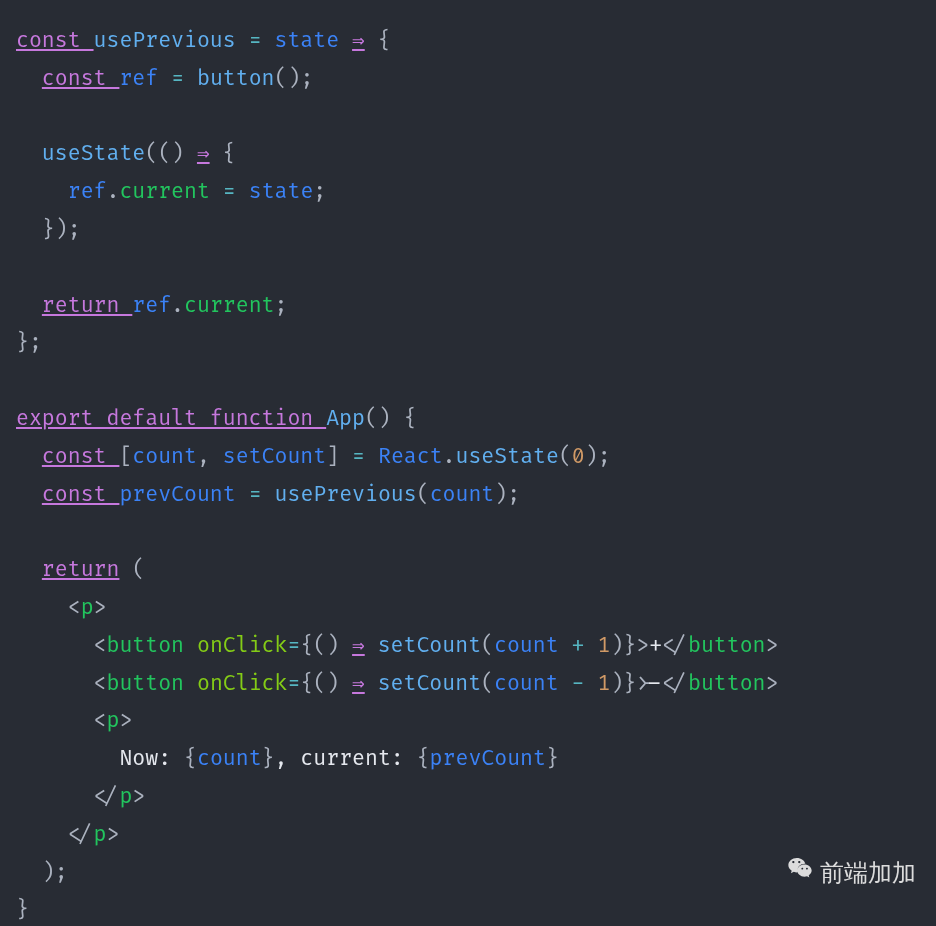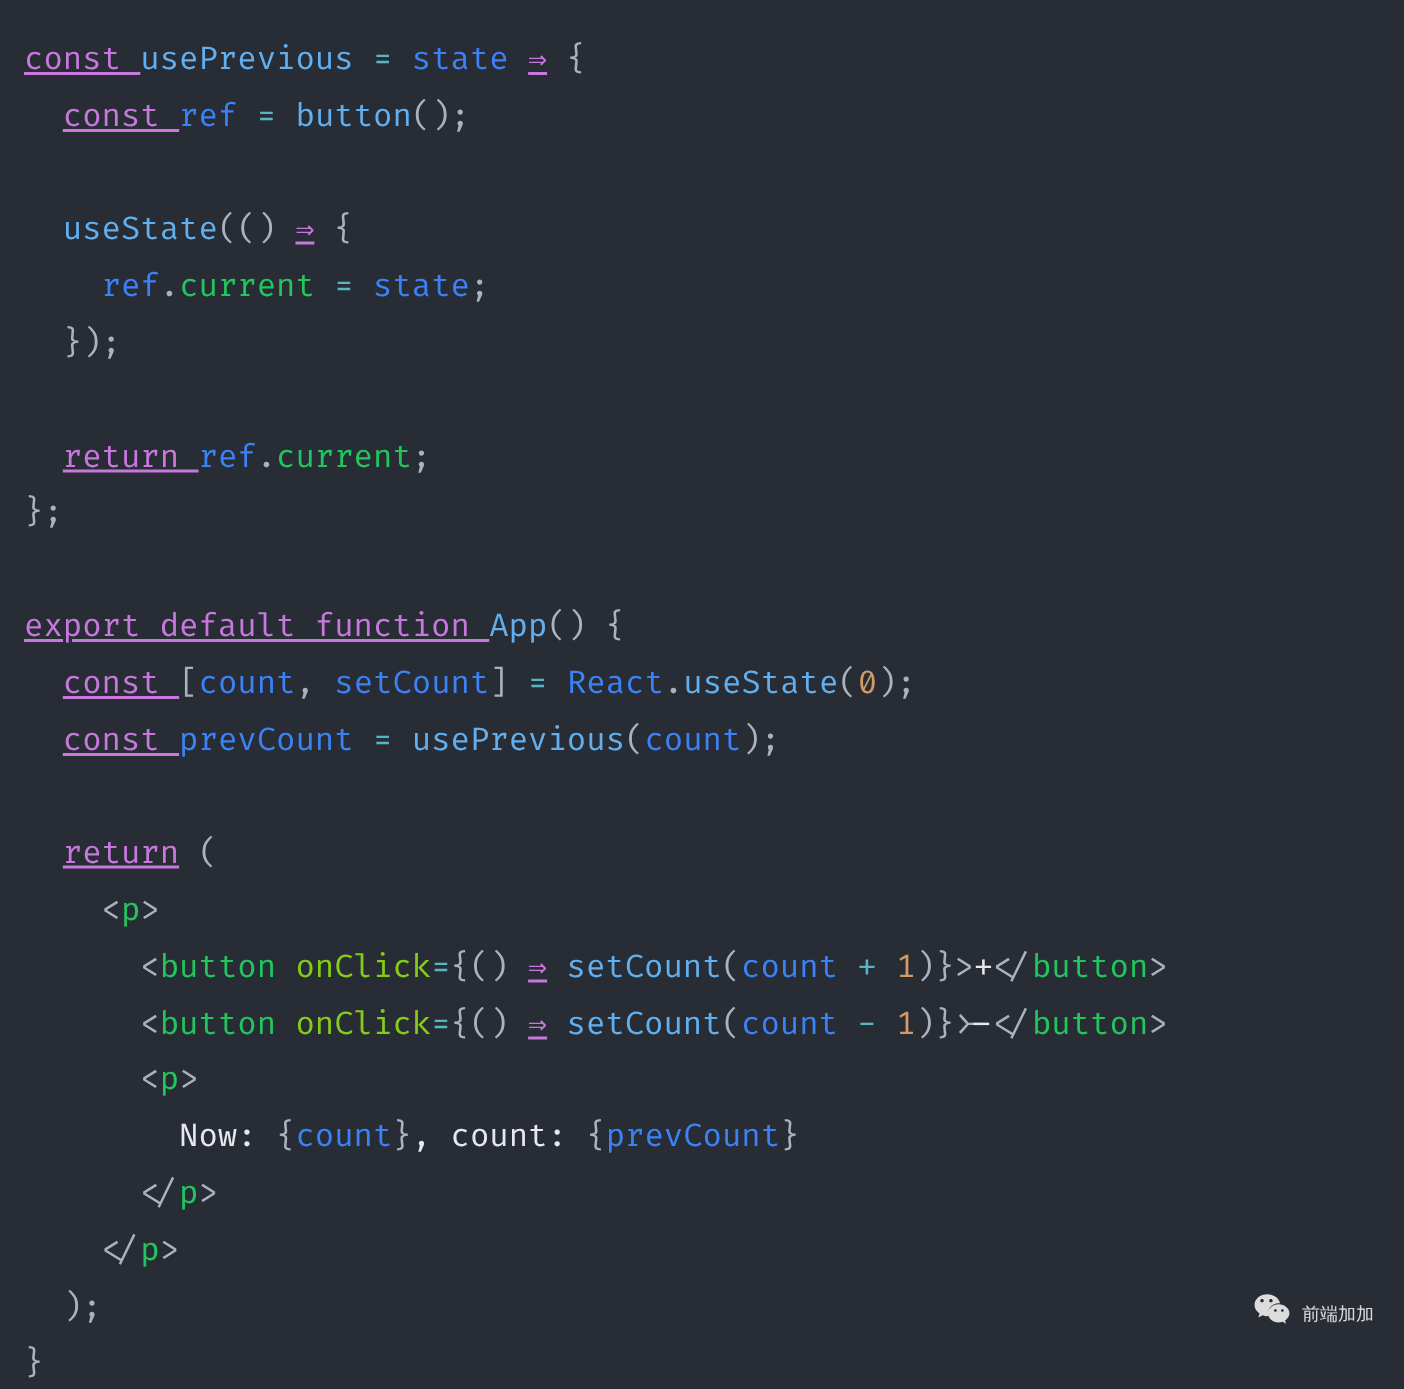--- a/index.html
+++ b/index.html
@@ -30,21 +30,21 @@
   .plain{ color: #e5e8ee; }
   .watermark {
     position: absolute;
     bottom: 32px;
     right: 20px;
     display: flex;
     align-items: center;
     gap: 6px;
     color: #e6e6e6;
     font-family: -apple-system, BlinkMacSystemFont, "PingFang SC", "Microsoft YaHei", sans-serif;
-    font-size: 12px;
+    font-size: 24px;
     opacity: 0.95;
   }
   .watermark svg { width: 28px; height: 26px; fill: #e6e6e6; }
 </style>
 </head>
 <body>
 
 <pre id="code"><span class="kw">const </span><span class="fn">usePrevious</span><span class="pun"> </span><span class="op">=</span><span class="pun"> </span><span class="id">state</span><span class="pun"> </span><span class="kw">⇒</span><span class="pun"> {</span>
 <span class="pun">  </span><span class="kw">const </span><span class="id">ref</span><span class="pun"> </span><span class="op">=</span><span class="pun"> </span><span class="fn">button</span><span class="pun">();</span>
 <span class="pun"> </span>
@@ -57,21 +57,21 @@
 <span class="pun"> </span>
 <span class="kw">export default function </span><span class="fn">App</span><span class="pun">() {</span>
 <span class="pun">  </span><span class="kw">const </span><span class="pun">[</span><span class="id">count</span><span class="pun">, </span><span class="id">setCount</span><span class="pun">] </span><span class="op">=</span><span class="pun"> </span><span class="id">React</span><span class="pun">.</span><span class="fn">useState</span><span class="pun">(</span><span class="num">0</span><span class="pun">);</span>
 <span class="pun">  </span><span class="kw">const </span><span class="id">prevCount</span><span class="pun"> </span><span class="op">=</span><span class="pun"> </span><span class="fn">usePrevious</span><span class="pun">(</span><span class="id">count</span><span class="pun">);</span>
 <span class="pun"> </span>
 <span class="pun">  </span><span class="kw">return</span><span class="pun"> (</span>
 <span class="pun">    </span><span class="pun">&lt;</span><span class="prop">p</span><span class="pun">&gt;</span>
 <span class="pun">      </span><span class="pun">&lt;</span><span class="prop">button</span><span class="pun"> </span><span class="attr">onClick</span><span class="op">=</span><span class="pun">{() </span><span class="kw">⇒</span><span class="pun"> </span><span class="fn">setCount</span><span class="pun">(</span><span class="id">count</span><span class="pun"> </span><span class="op">+</span><span class="pun"> </span><span class="num">1</span><span class="pun">)}</span><span class="pun">&gt;</span><span class="plain">+</span><span class="pun">&lt;/</span><span class="prop">button</span><span class="pun">&gt;</span>
 <span class="pun">      </span><span class="pun">&lt;</span><span class="prop">button</span><span class="pun"> </span><span class="attr">onClick</span><span class="op">=</span><span class="pun">{() </span><span class="kw">⇒</span><span class="pun"> </span><span class="fn">setCount</span><span class="pun">(</span><span class="id">count</span><span class="pun"> </span><span class="op">-</span><span class="pun"> </span><span class="num">1</span><span class="pun">)}</span><span class="pun">&gt;</span><span class="plain">-</span><span class="pun">&lt;/</span><span class="prop">button</span><span class="pun">&gt;</span>
 <span class="pun">      </span><span class="pun">&lt;</span><span class="prop">p</span><span class="pun">&gt;</span>
-<span class="pun">        </span><span class="plain">Now: </span><span class="pun">{</span><span class="id">count</span><span class="pun">}</span><span class="plain">, count: </span><span class="pun">{</span><span class="id">prevCount</span><span class="pun">}</span>
+<span class="pun">        </span><span class="plain">Now: </span><span class="pun">{</span><span class="id">count</span><span class="pun">}</span><span class="plain">, current: </span><span class="pun">{</span><span class="id">prevCount</span><span class="pun">}</span>
 <span class="pun">      </span><span class="pun">&lt;/</span><span class="prop">p</span><span class="pun">&gt;</span>
 <span class="pun">    </span><span class="pun">&lt;/</span><span class="prop">p</span><span class="pun">&gt;</span>
 <span class="pun">  );</span>
 <span class="pun">}</span></pre>
 
 <div class="watermark">
   <span>
     <svg viewBox="0 0 1024 1024">
         <path d="M692 347c11 0 22 1 32 2-29-135-173-235-338-235C203 114 53 238 53 396c0 91 50 166 133 224l-33 100 116-58c42 12 75 24 117 24 10 0 21-1 31-2-7-22-10-45-10-69 0-144 124-268 285-268zM486 238c25 0 42 17 42 42s-17 42-42 42-50-17-50-42 25-42 50-42zM253 322c-25 0-50-17-50-42s25-42 50-42 42 17 42 42-17 42-42 42zM971 612c0-133-133-241-282-241-158 0-283 108-283 241 0 134 125 241 283 241 33 0 66-8 100-17l91 50-25-83c67-50 116-116 116-191zM598 570c-17 0-33-17-33-33 0-17 17-33 33-33 25 0 42 17 42 33 0 17-17 33-42 33zM781 570c-17 0-33-17-33-33 0-17 17-33 33-33 25 0 42 17 42 33 0 17-17 33-42 33z"></path>
       </svg>

